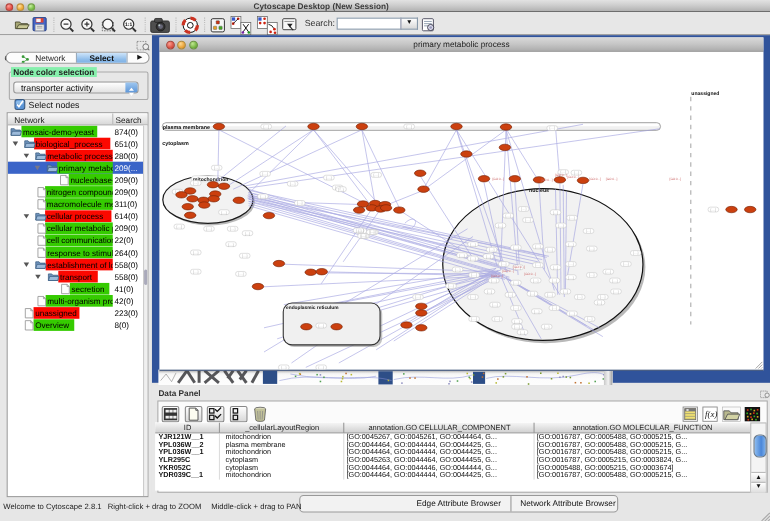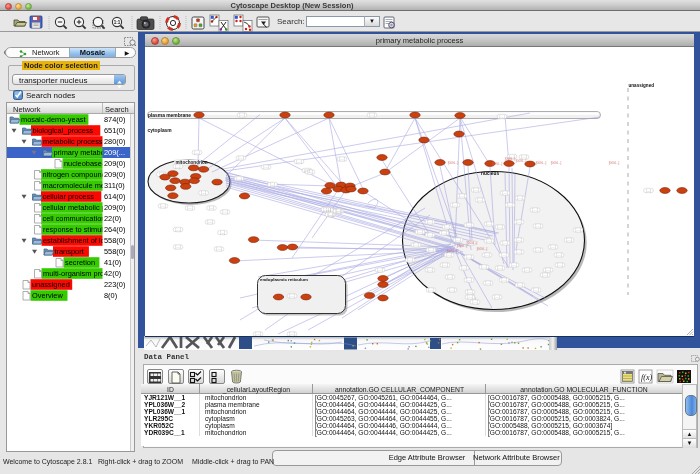--- a/index.html
+++ b/index.html
@@ -607,40 +607,40 @@
       <line x1="10.3" y1="7.3" x2="12" y2="9" stroke="#777" stroke-width="1.2"></line>
  </svg>
  <div class="abs" style="left:5px;top:15px;width:131px;height:11px;border:1px solid #9a9a9a;border-radius:5.5px;background:#fcfcfc;box-sizing:border-box;overflow:hidden;">
    <div class="abs" style="left:26px;top:0;font-size:7.5px;color:#222;line-height:10px;">Network</div>
    <svg class="abs" style="left:13px;top:1.5px" width="8" height="8" viewBox="0 0 8 8">
         <circle cx="2" cy="1.5" r="1.3" fill="#3a9a3a"></circle>
         <circle cx="6" cy="4" r="1.3" fill="#3a9a3a"></circle>
         <circle cx="2" cy="6.5" r="1.3" fill="#3a9a3a"></circle>
         <path d="M2,1.5 L6,4 L2,6.5" fill="none" stroke="#3a9a3a" stroke-width="0.7"></path>
       </svg>
-   <div class="abs" style="left:63px;top:0;width:47px;height:11px;background:linear-gradient(#cfe5fa,#8fbdea 55%,#74a9e2);border-left:1px solid #9ab;border-right:1px solid #9ab;font-size:7.5px;font-weight:bold;color:#111;text-align:center;line-height:10px;box-sizing:border-box;">Mosaic</div>
+   <div class="abs" style="left:63px;top:0;width:47px;height:11px;background:linear-gradient(#cfe5fa,#8fbdea 55%,#74a9e2);border-left:1px solid #9ab;border-right:1px solid #9ab;font-size:7.5px;font-weight:bold;color:#111;text-align:center;line-height:10px;box-sizing:border-box;">Select</div>
    <div class="abs" style="left:111px;top:0;width:20px;height:11px;font-size:6px;color:#111;text-align:center;line-height:11px;">▶</div>
  </div>
  <div class="abs" style="left:8px;top:33px;width:125px;height:24px;border:1px solid #aaa;border-radius:2px;"></div>
- <div class="abs" style="left:22px;top:29px;font-size:7.5px;font-weight:bold;color:#222;background:#eab308;padding:0 2px;">Node color selection</div>
+ <div class="abs" style="left:10px;top:29px;font-size:7.5px;font-weight:bold;color:#222;background:#86efac;padding:0 2px;">Node color selection</div>
  <div class="abs" style="left:12px;top:42px;width:114px;height:11px;background:linear-gradient(#fff,#e2e2e2);border:1px solid #999;border-radius:3px;box-sizing:border-box;">
-  <div style="font-size:8px;color:#111;padding:1px 0 0 6px;">transporter nucleus</div>
+  <div style="font-size:8px;color:#111;padding:1px 0 0 6px;">transporter activity</div>
   <div class="abs" style="right:0px;top:0px;width:11px;height:9px;background:linear-gradient(#9ec7f0,#5f97d8);border-radius:0 2px 2px 0;">
    <svg width="11" height="9" viewBox="0 0 11 9">
           <path d="M5.5,0.8 L7.8,3.6 L3.2,3.6 Z" fill="#fff"></path>
           <path d="M5.5,8.2 L7.8,5.4 L3.2,5.4 Z" fill="#fff"></path>
         </svg>
   </div>
  </div>
  <svg class="abs" style="left:13px;top:58px;" width="11" height="11" viewBox="0 0 11 11">
   <rect x="0.5" y="0.5" width="9" height="9" rx="2" fill="#5b94d6" stroke="#3a5a80" stroke-width="1"></rect>
   <rect x="1.5" y="1.5" width="7" height="3.5" rx="1.5" fill="#8cbae8"></rect>
   <path d="M2.5,5 L4.2,7 L8,1.5" fill="none" stroke="#fff" stroke-width="1.5"></path>
  </svg>
- <div class="abs" style="left:26px;top:59px;font-size:8px;color:#111;">Search nodes</div>
+ <div class="abs" style="left:26px;top:59px;font-size:8px;color:#111;">Select nodes</div>
 </div>
 
 <div class="abs" style="left:0;top:0;">
     <div class="abs" style="left:6px;top:102px;width:129px;height:350px;background:#fff;border:1px solid #999;box-sizing:border-box;overflow:hidden;">
       <div class="abs" style="left:0;top:0;width:129px;height:10.5px;background:linear-gradient(#fafafa,#d8d8d8);border-bottom:1px solid #aaa;box-sizing:border-box;">
         <span style="position:absolute;left:6px;top:1.5px;font-size:7.5px;color:#222;">Network</span>
         <span style="position:absolute;left:98px;top:1.5px;font-size:7.5px;color:#222;">Search</span>
         <span style="position:absolute;left:95px;top:0;width:1px;height:10px;background:#bbb;"></span>
       </div>
       <svg class="abs" style="left:0;top:10.5px;" width="127" height="190" viewBox="0 0 127 190">
@@ -775,21 +775,21 @@
         </g>
         <text clip-path="url(#lblclip)" x="25" y="184.3" font-size="7.4" fill="#000" font-family="Liberation Sans">Overview</text>
         <text x="97" y="184.3" font-size="7.4" fill="#000" font-family="Liberation Sans">8(0)</text>
       </svg>
       <div class="abs" style="left:122.5px;top:10.5px;width:5px;height:338px;background:#f0f0f0;border-left:1px solid #ccc;box-sizing:border-box;"></div>
       <div class="abs" style="left:123.5px;top:142px;width:3.5px;height:14px;background:#aab;border-radius:2px;"></div>
     </div>
   </div>
 
 <div class="abs" style="left:138px;top:351px;width:562px;height:97px;background:#e7e7e7;">
- <div class="abs" style="left:6px;top:2px;font-size:7.5px;font-weight:bold;color:#333;font-family:Liberation Mono, monospace;">Data Panel</div>
+ <div class="abs" style="left:6px;top:2px;font-size:7.5px;font-weight:bold;color:#333;">Data Panel</div>
  <svg class="abs" style="left:553px;top:3px;" width="9" height="9" viewBox="0 0 12 9">
    <rect x="0.5" y="0.5" width="8" height="8" fill="none" stroke="#888" stroke-width="1" stroke-dasharray="1.5,1"></rect>
    <circle cx="8.5" cy="5.5" r="2.6" fill="#eee" stroke="#777" stroke-width="0.9"></circle>
  </svg>
  <div class="abs" style="left:5px;top:13px;width:555px;height:84px;background:#fbfbfb;border:1px solid #aaa;box-sizing:border-box;"></div>
 </div>
 
 <div class="abs" style="left:147px;top:369px;width:16px;height:15px;background:linear-gradient(#fefefe,#d8d8d8);border:1px solid #888;border-radius:2px;box-sizing:border-box;"><svg width="14" height="13" viewBox="0 0 14 13">
       <rect x="1" y="1" width="12" height="11" fill="#333"></rect>
       <rect x="2.5" y="2.5" width="3" height="2.5" fill="#eee"></rect>
@@ -918,18 +918,18 @@
 </div>
 <svg class="abs" style="left:692px;top:466px;" width="8" height="8" viewBox="0 0 8 8">
  <g stroke="#aaa" stroke-width="1">
       <line x1="0" y1="8" x2="8" y2="0"></line>
       <line x1="3" y1="8" x2="8" y2="3"></line>
       <line x1="6" y1="8" x2="8" y2="6"></line>
     </g>
 </svg>
 
 <div class="abs" style="left:272px;top:450px;width:290px;height:16px;background:#f2f2f2;border:1px solid #999;border-radius:4px;box-sizing:border-box;overflow:hidden;">
- <div class="abs" style="left:107px;top:0;width:95px;height:15px;font-size:7.5px;color:#111;text-align:center;line-height:13px;border-right:1px solid #999;box-sizing:border-box;">Edge Attribute Browser</div>
+ <div class="abs" style="left:97px;top:0;width:95px;height:15px;font-size:7.5px;color:#111;text-align:center;line-height:13px;border-right:1px solid #999;box-sizing:border-box;">Edge Attribute Browser</div>
  <div class="abs" style="left:200px;top:0;width:97px;height:15px;font-size:7.5px;color:#111;line-height:13px;">Network Attribute Browser</div>
 </div>
 <div class="abs" style="left:3px;top:458px;font-size:7px;color:#222;">Welcome to Cytoscape 2.8.1</div>
 <div class="abs" style="left:98px;top:458px;font-size:7px;color:#222;">Right-click + drag to ZOOM</div>
 <div class="abs" style="left:192px;top:458px;font-size:7px;color:#222;">Middle-click + drag to PAN</div>
 
 </body></html>

